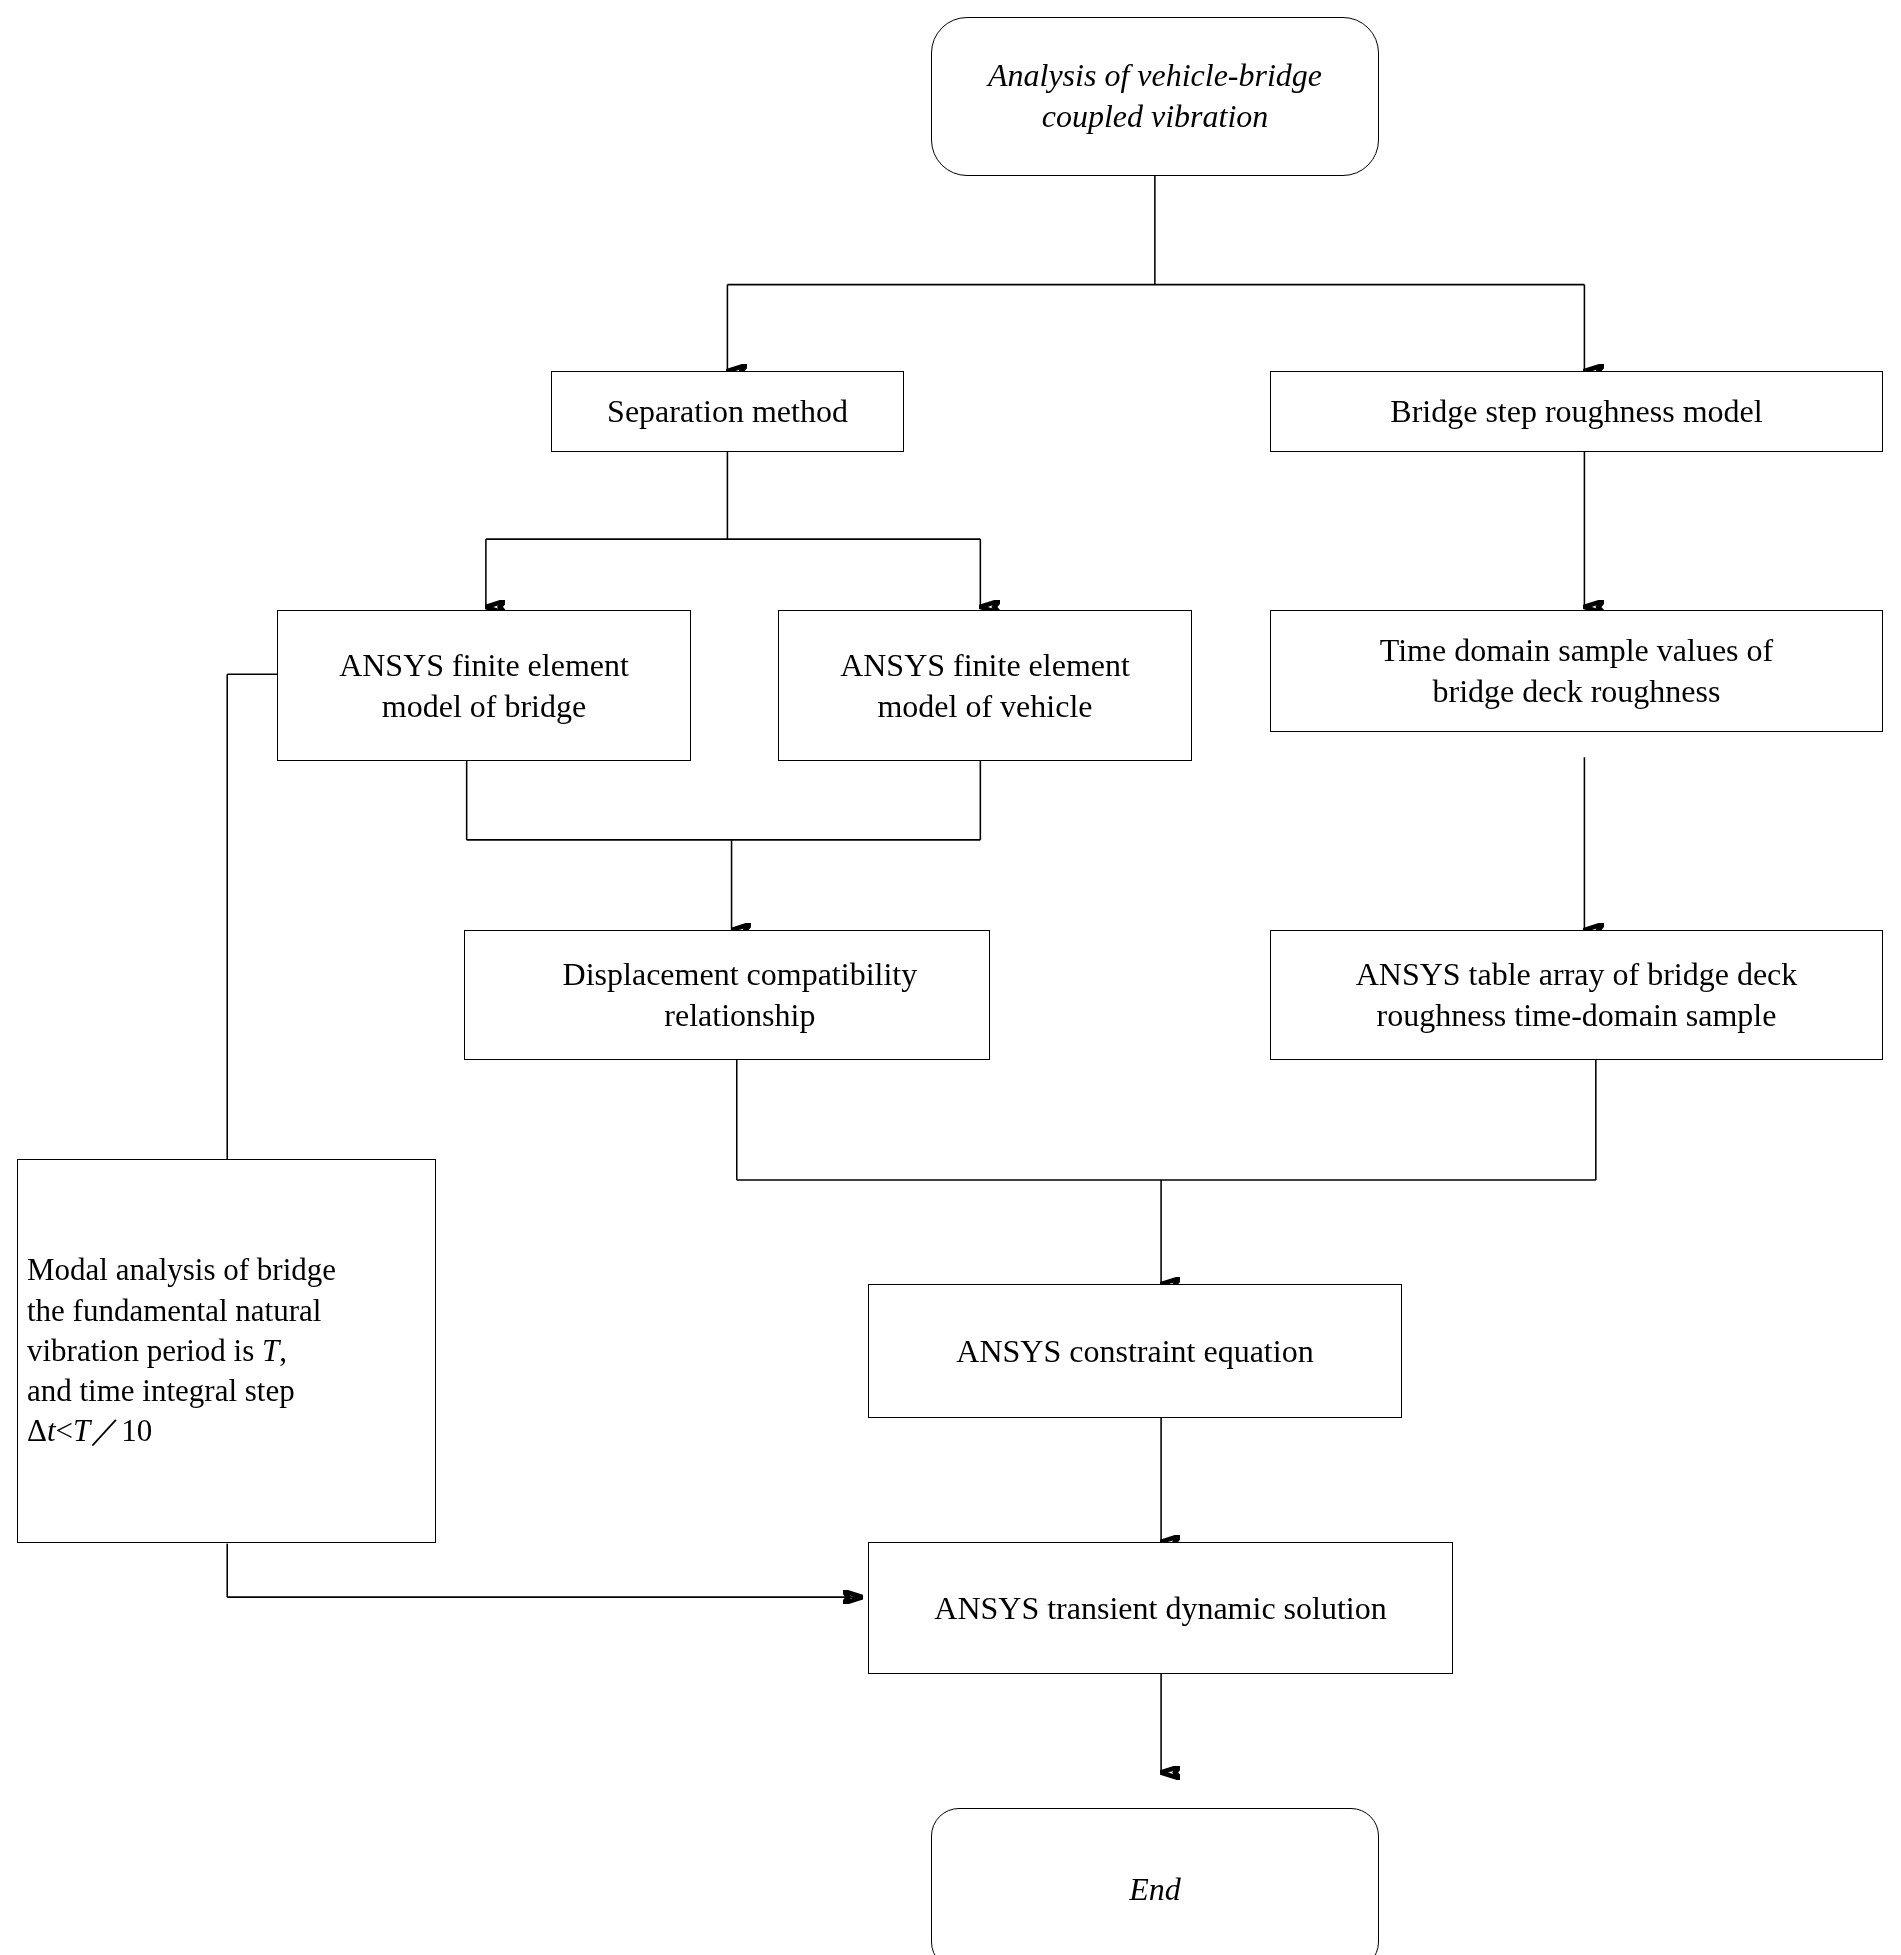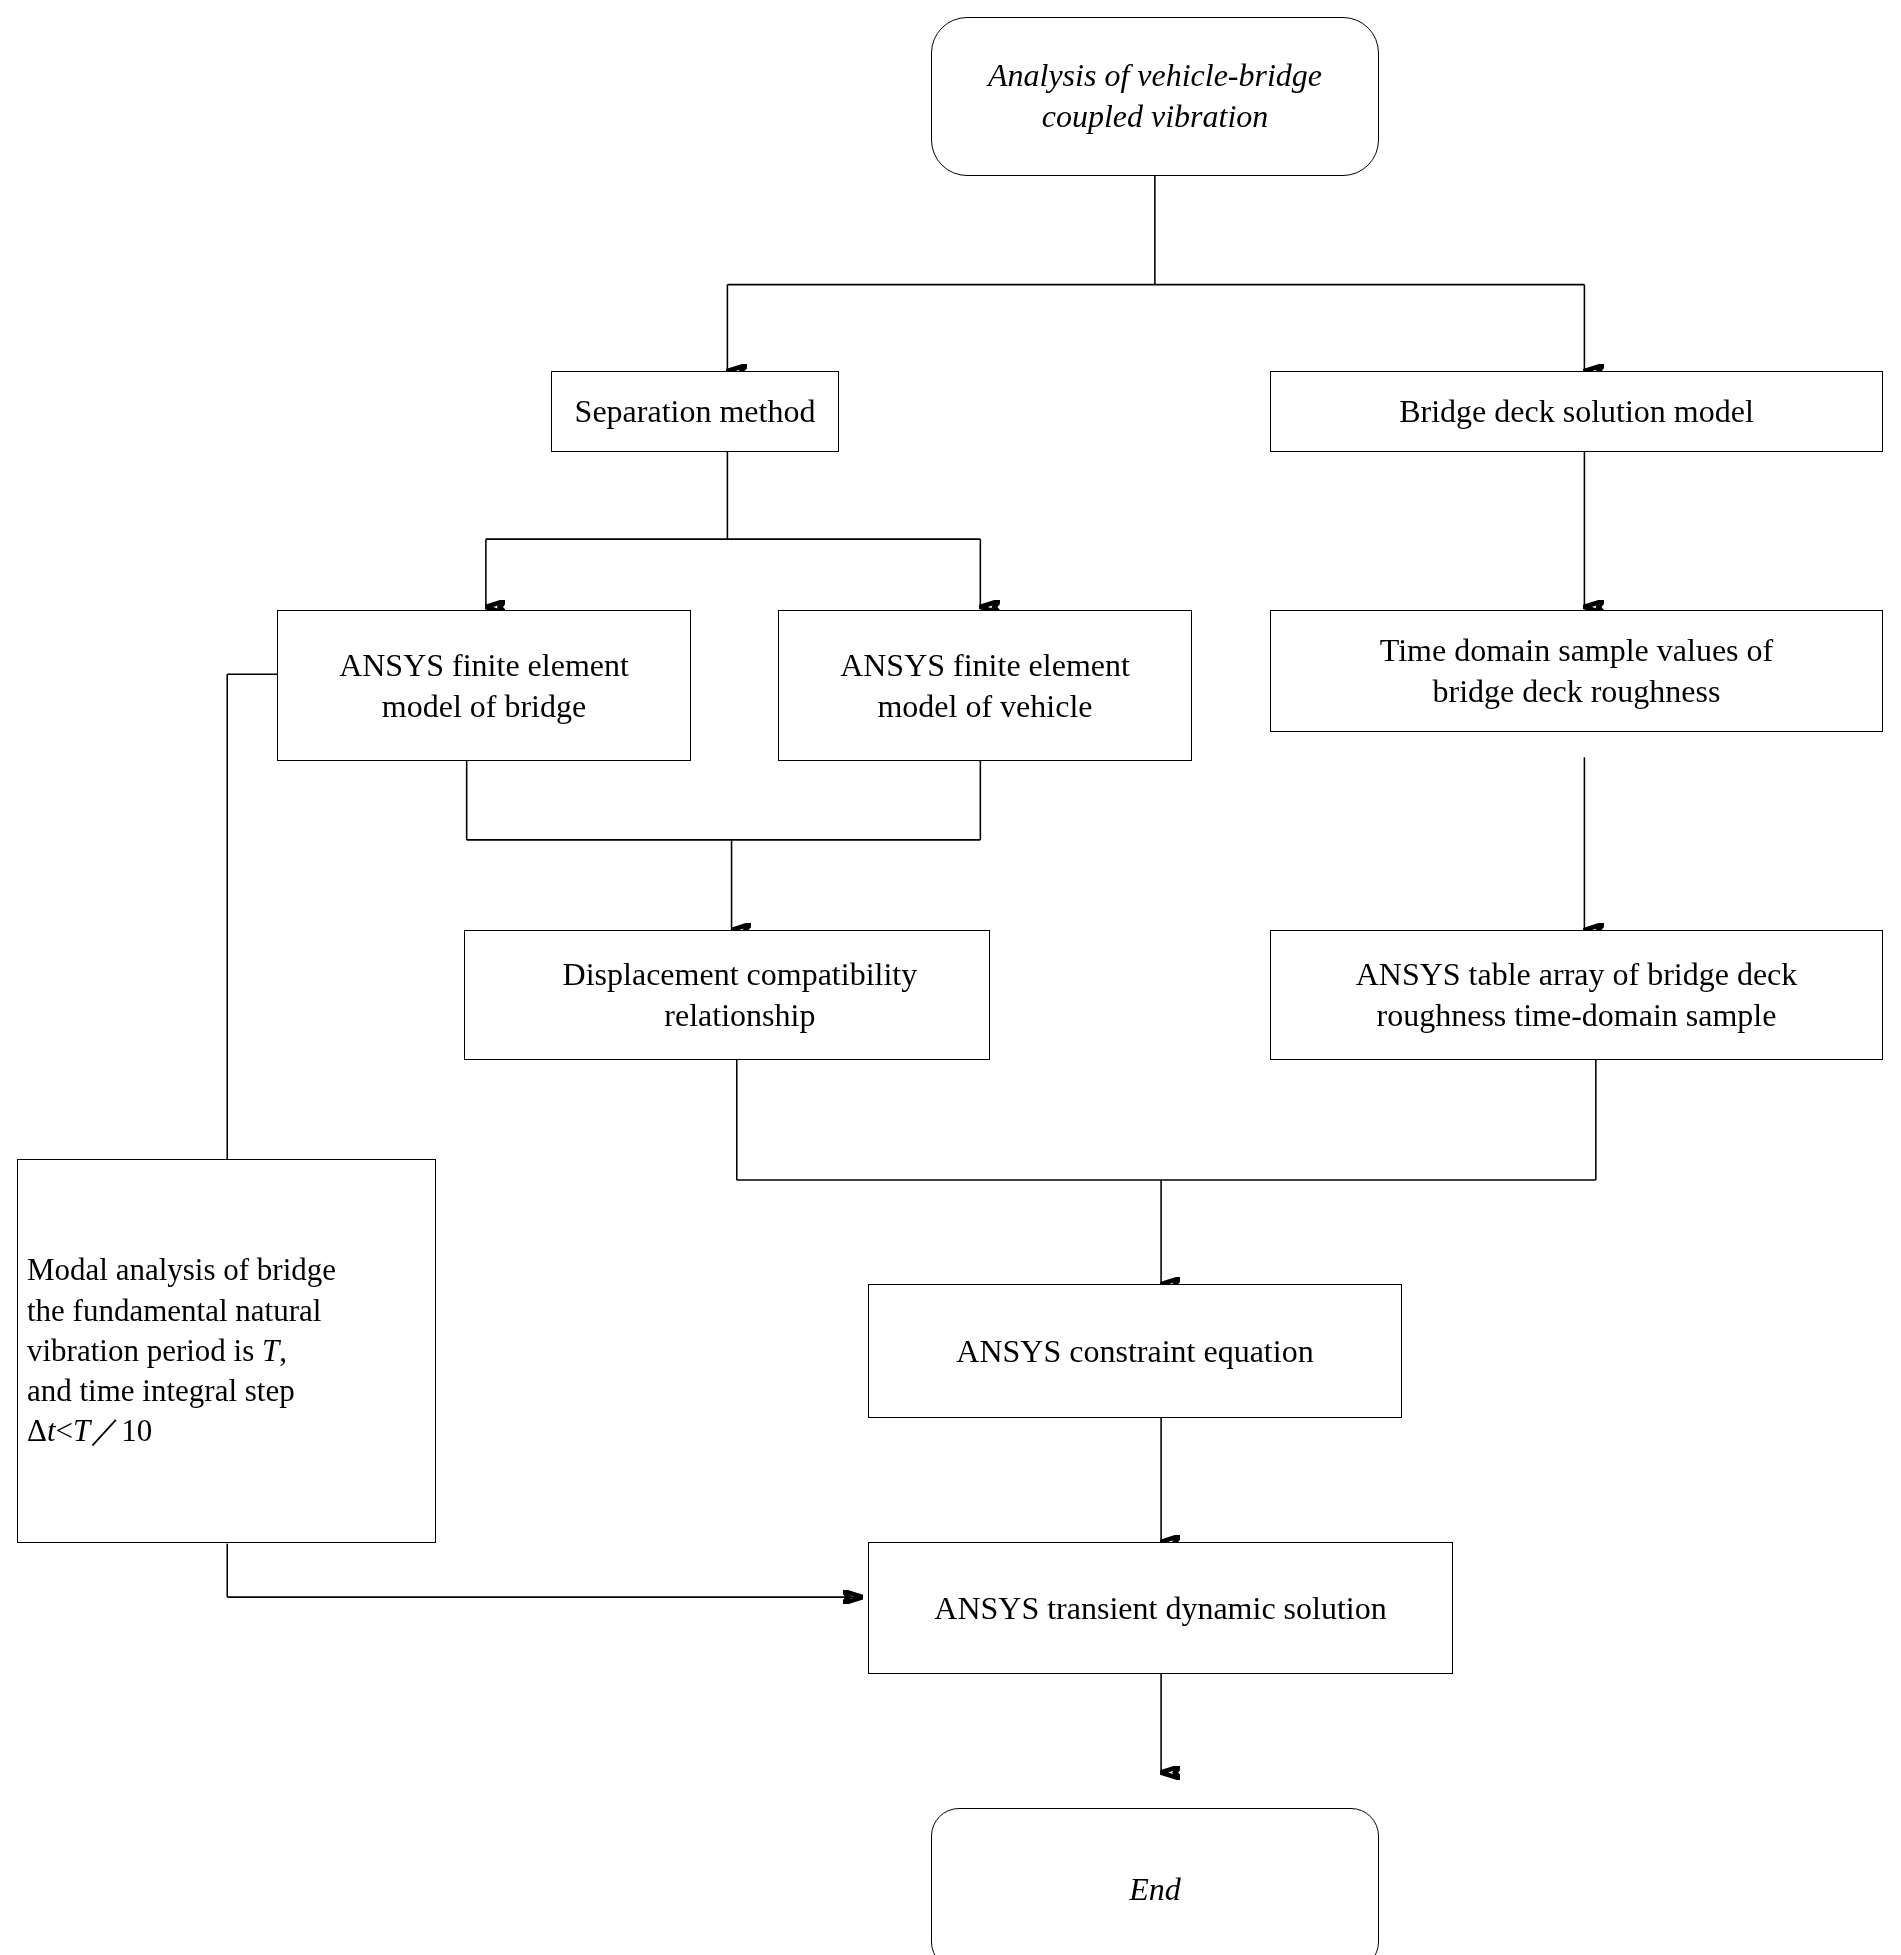--- a/index.html
+++ b/index.html
@@ -109,26 +109,26 @@
     <line x1="437" y1="3075" x2="1660" y2="3075" marker-end="url(#arrowright)"></line>
 
     <line x1="2235" y1="3223" x2="2235" y2="3412" marker-end="url(#arrowhead)"></line>
   </svg>
 
   <div class="node terminator" style="left:931px; top:16.6px; width:448px; height:159px;">
     <span class="txt">Analysis of vehicle-bridge
 coupled vibration</span>
   </div>
 
-  <div class="node" style="left:551px; top:371px; width:288px; height:81px;">
+  <div class="node" style="left:551px; top:371px; width:353px; height:81px;">
     <span class="txt">Separation method</span>
   </div>
 
   <div class="node" style="left:1270px; top:371px; width:613px; height:81px;">
-    <span class="txt">Bridge deck solution model</span>
+    <span class="txt">Bridge step roughness model</span>
   </div>
 
   <div class="node" style="left:277px; top:610px; width:414px; height:151px;">
     <span class="txt">ANSYS finite element
 model of bridge</span>
   </div>
 
   <div class="node" style="left:778px; top:610px; width:414px; height:151px;">
     <span class="txt">ANSYS finite element
 model of vehicle</span>

